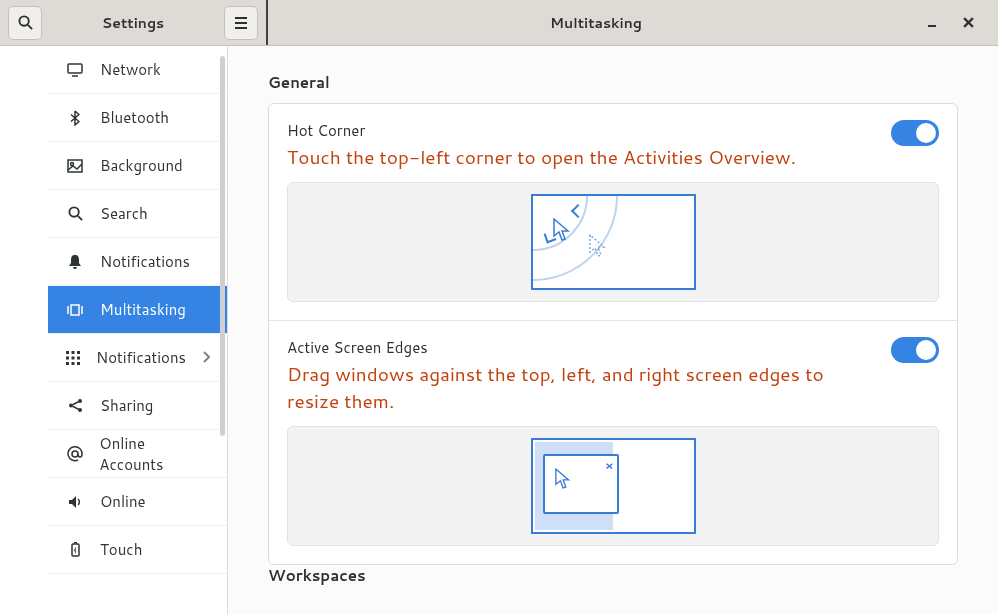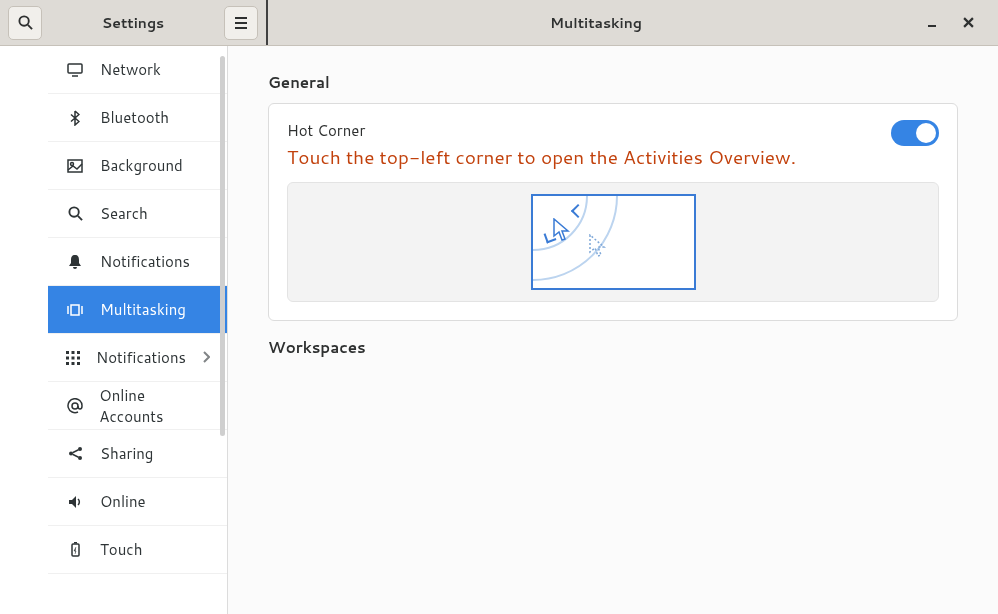--- a/index.html
+++ b/index.html
@@ -111,21 +111,21 @@
       flex: 1;
       background: #fbfbfb;
       overflow-y: auto;
       padding: 26px 40px 10px 40px;
     }
     .section-title {
       font-weight: 700;
       font-size: 15px;
       color: #2e3030;
       margin-bottom: 10px;
-      margin-top: 16px;
+      margin-top: 0;
     }
     .section-title:first-child { margin-top: 0; }
     .card-group {
       border: 1px solid #dcdcdc;
       border-radius: 6px;
       background: #ffffff;
       overflow: hidden;
     }
     .card-row {
       padding: 16px 18px 18px 18px;
@@ -331,38 +331,38 @@
             <rect x="11" y="11" width="3" height="3"></rect>
           </svg>
         </span>
       <span>Notifications</span>
       <span class="chev"><svg width="8" height="12" viewBox="0 0 8 12" fill="none" stroke="currentColor" stroke-width="2">
             <path d="M2 1 L7 6 L2 11"></path>
           </svg></span>
     </div>
     <div class="sidebar-item">
       <span class="icon">
-          <svg width="16" height="16" viewBox="0 0 16 16" fill="none" stroke="currentColor" stroke-width="1.5">
-            <circle cx="8" cy="8" r="3"></circle>
-            <path d="M11 8 C11 10 12 11 13 11 C14.5 11 15 9 15 8 A7 7 0 1 0 11 14"></path>
-          </svg>
-        </span>
-      <span>Online Accounts</span>
-    </div>
-    <div class="sidebar-item">
-      <span class="icon">
           <svg width="15" height="15" viewBox="0 0 15 15" fill="currentColor">
             <circle cx="3" cy="7.5" r="2"></circle>
             <circle cx="12" cy="3" r="2"></circle>
             <circle cx="12" cy="12" r="2"></circle>
             <line x1="4.5" y1="6.7" x2="10.5" y2="3.8" stroke="currentColor" stroke-width="1.5"></line>
             <line x1="4.5" y1="8.3" x2="10.5" y2="11.2" stroke="currentColor" stroke-width="1.5"></line>
           </svg>
         </span>
       <span>Sharing</span>
+    </div>
+    <div class="sidebar-item">
+      <span class="icon">
+          <svg width="16" height="16" viewBox="0 0 16 16" fill="none" stroke="currentColor" stroke-width="1.5">
+            <circle cx="8" cy="8" r="3"></circle>
+            <path d="M11 8 C11 10 12 11 13 11 C14.5 11 15 9 15 8 A7 7 0 1 0 11 14"></path>
+          </svg>
+        </span>
+      <span>Online Accounts</span>
     </div>
     <div class="sidebar-item">
       <span class="icon">
           <svg width="15" height="14" viewBox="0 0 15 14" fill="currentColor">
             <path d="M1 5 L4 5 L8 1 L8 13 L4 9 L1 9 Z"></path>
             <path d="M10 4 A4 4 0 0 1 10 10" fill="none" stroke="currentColor" stroke-width="1.5"></path>
           </svg>
         </span>
       <span>Online</span>
     </div>
@@ -400,18 +400,38 @@
             <svg class="cursor-svg" style="top:22px; left:20px;" width="20" height="24" viewBox="0 0 20 24" fill="#ffffff" stroke="#3a7bd5" stroke-width="1.5">
                 <path d="M1 1 L1 18 L6 14 L9 22 L12 21 L9 13 L15 13 Z"></path>
               </svg>
             <svg class="cursor-svg" style="top:38px; left:56px;" width="20" height="24" viewBox="0 0 20 24" fill="none" stroke="#7fa8d8" stroke-width="1.5" stroke-dasharray="2 2">
                 <path d="M1 1 L1 18 L6 14 L9 22 L12 21 L9 13 L15 13 Z"></path>
               </svg>
           </div>
         </div>
       </div>
 
+      <div class="card-row">
+        <div class="row-head">
+          <div class="txt">
+            <div class="row-title">Active Screen Edges</div>
+            <div class="row-desc">Drag windows against the top, left, and right screen edges to resize them.</div>
+          </div>
+          <div class="switch"></div>
+        </div>
+        <div class="illustration">
+          <div class="illu-box" style="overflow:visible">
+            <div class="ae-side"></div>
+            <div class="ae-window">
+              <span class="ae-close">×</span>
+              <svg class="cursor-svg" style="top:12px; left:10px;" width="18" height="22" viewBox="0 0 20 24" fill="#ffffff" stroke="#3a7bd5" stroke-width="1.5">
+                  <path d="M1 1 L1 18 L6 14 L9 22 L12 21 L9 13 L15 13 Z"></path>
+                </svg>
+            </div>
+          </div>
+        </div>
+      </div>
 
     </div>
 
     <div class="section-title">Workspaces</div>
   </div>
 </div>
 
 </body></html>

